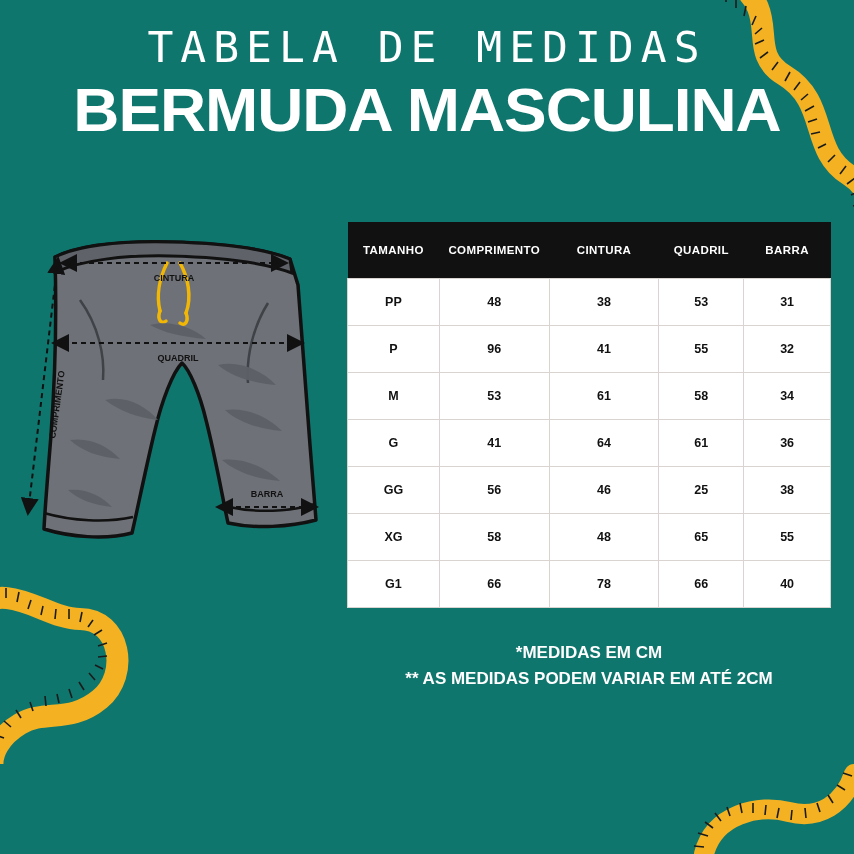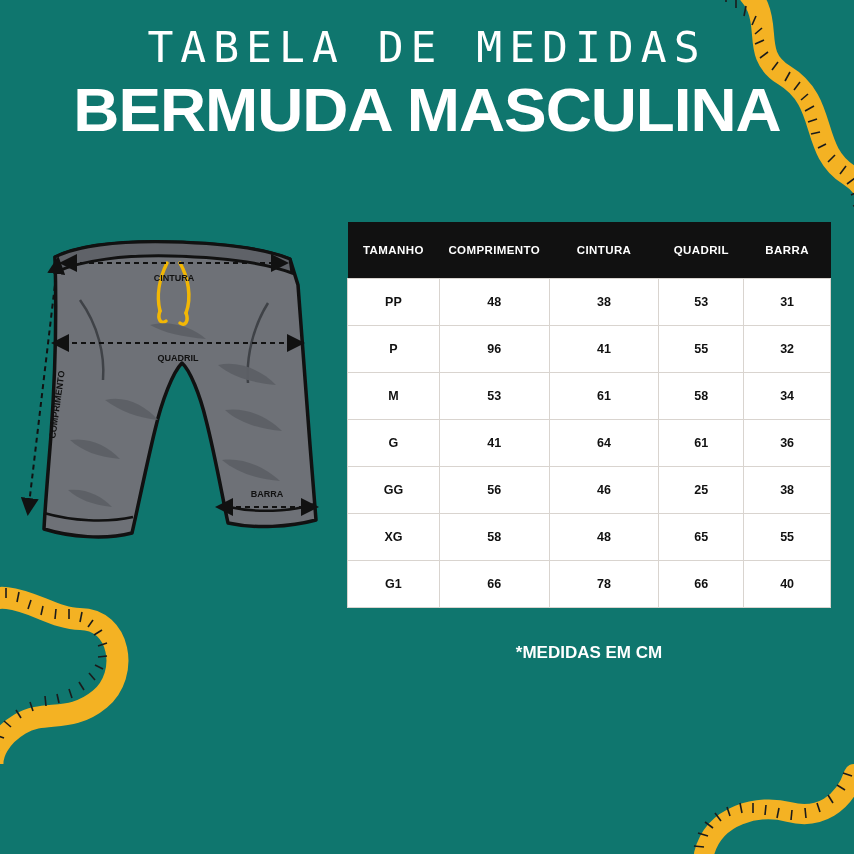--- a/index.html
+++ b/index.html
@@ -316,15 +316,16 @@
         <td>66</td>
         <td>78</td>
         <td>66</td>
         <td>40</td>
       </tr>
     </tbody>
   </table>
 
   <div id="footnotes">
     <div>*MEDIDAS EM CM</div>
+    <div>** AS MEDIDAS PODEM VARIAR EM ATÉ 2CM</div>
   </div>
 
 </div>
 
 </body></html>

